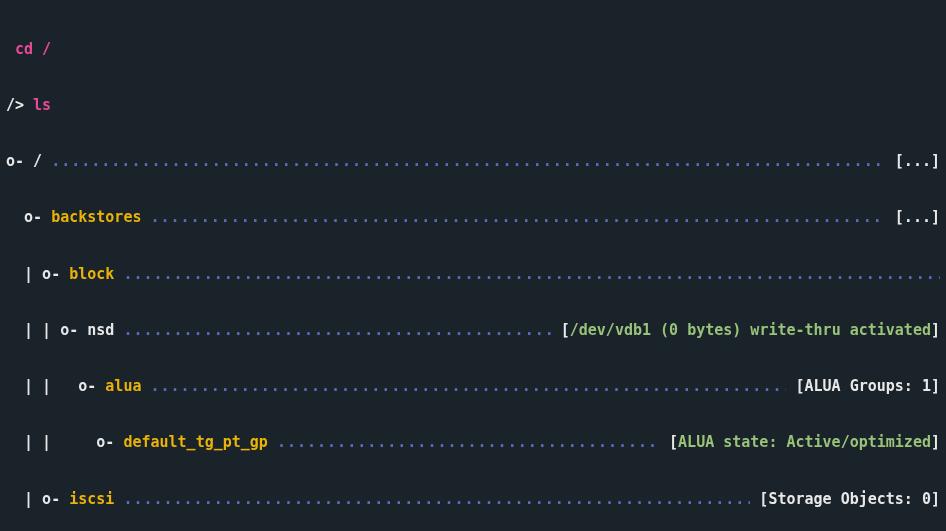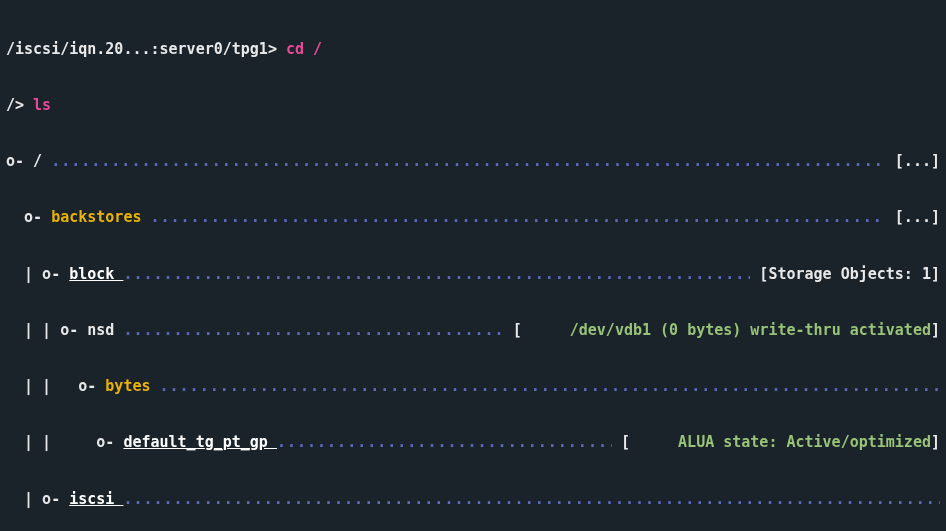--- a/index.html
+++ b/index.html
@@ -29,47 +29,47 @@
   .right {
     flex: 0 0 auto;
   }
   .fill {
     flex: 1 1 auto;
     overflow: hidden;
     letter-spacing: 1px;
   }
   .c-white { color: #e8e8e8; }
   .c-cyan  { color: #eab308; }
-  .c-mag   { color: #ffffff; text-decoration: underline; }
-  .c-green { color: #98c379; margin-left: 48px; }
+  .c-mag   { color: #eab308; }
+  .c-green { color: #98c379; }
   .c-dots  { color: #5c6bc0; }
   .c-def   { color: #ec4899; }
 </style>
 </head>
 <body>
 
 <div class="terminal">
 
-<div class="row"><span class="c-white">/iscsi/iqn.20...:server0/tpg1&gt;</span><span class="c-def"> cd /</span></div>
+<div class="row"><span class="c-def"> cd /</span></div>
 
 <div class="row"><span class="c-white">/&gt;</span><span class="c-def"> ls</span></div>
 
 <div class="row"><span class="left c-white">o- </span><span class="left c-white">/ </span><span class="fill c-dots">................................................................................................................................................</span><span class="right c-white"> [...]</span></div>
 
 <div class="row"><span class="left c-white">  o- </span><span class="left c-cyan">backstores </span><span class="fill c-dots">................................................................................................................................................</span><span class="right c-white"> [...]</span></div>
 
-<div class="row"><span class="left c-white">  | o- </span><span class="left c-mag">block </span><span class="fill c-dots">................................................................................................................................................</span><span class="right c-white"> [Storage Objects: 1]</span></div>
+<div class="row"><span class="left c-white">  | o- </span><span class="left c-mag">block </span><span class="fill c-dots">................................................................................................................................................</span></div>
 
 <div class="row"><span class="left c-white">  | | o- </span><span class="left c-white">nsd </span><span class="fill c-dots">................................................................................................................................................</span><span class="right c-white"> [</span><span class="right c-green">/dev/vdb1 (0 bytes) write-thru activated</span><span class="right c-white">]</span></div>
 
-<div class="row"><span class="left c-white">  | |   o- </span><span class="left c-cyan">bytes </span><span class="fill c-dots">................................................................................................................................................</span></div>
+<div class="row"><span class="left c-white">  | |   o- </span><span class="left c-cyan">alua </span><span class="fill c-dots">................................................................................................................................................</span><span class="right c-white"> [ALUA Groups: 1]</span></div>
 
 <div class="row"><span class="left c-white">  | |     o- </span><span class="left c-mag">default_tg_pt_gp </span><span class="fill c-dots">................................................................................................................................................</span><span class="right c-white"> [</span><span class="right c-green">ALUA state: Active/optimized</span><span class="right c-white">]</span></div>
 
-<div class="row"><span class="left c-white">  | o- </span><span class="left c-mag">iscsi </span><span class="fill c-dots">................................................................................................................................................</span></div>
+<div class="row"><span class="left c-white">  | o- </span><span class="left c-mag">iscsi </span><span class="fill c-dots">................................................................................................................................................</span><span class="right c-white"> [Storage Objects: 0]</span></div>
 
 
 
 
 
 
 
 
 
 

